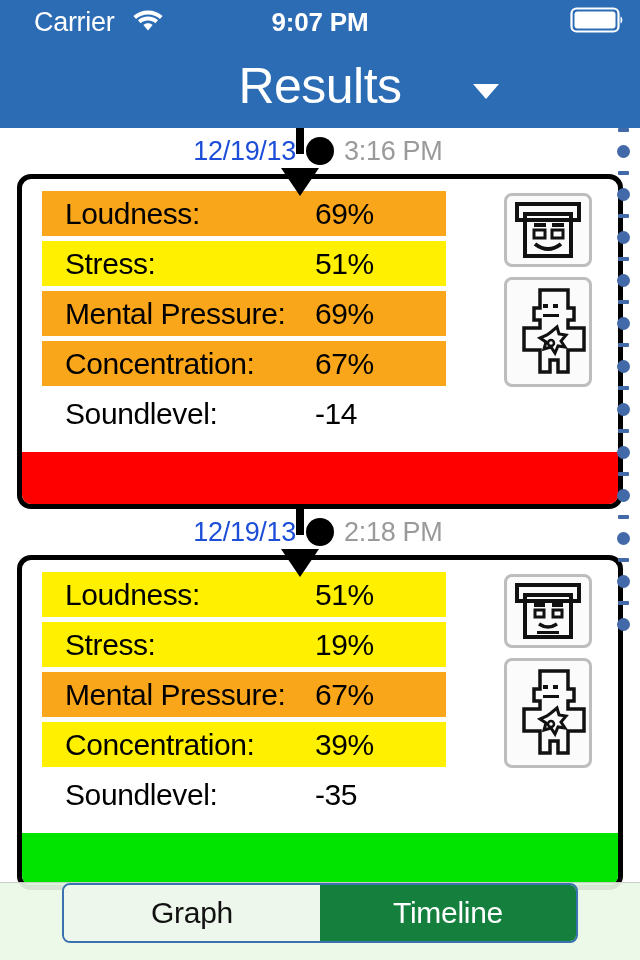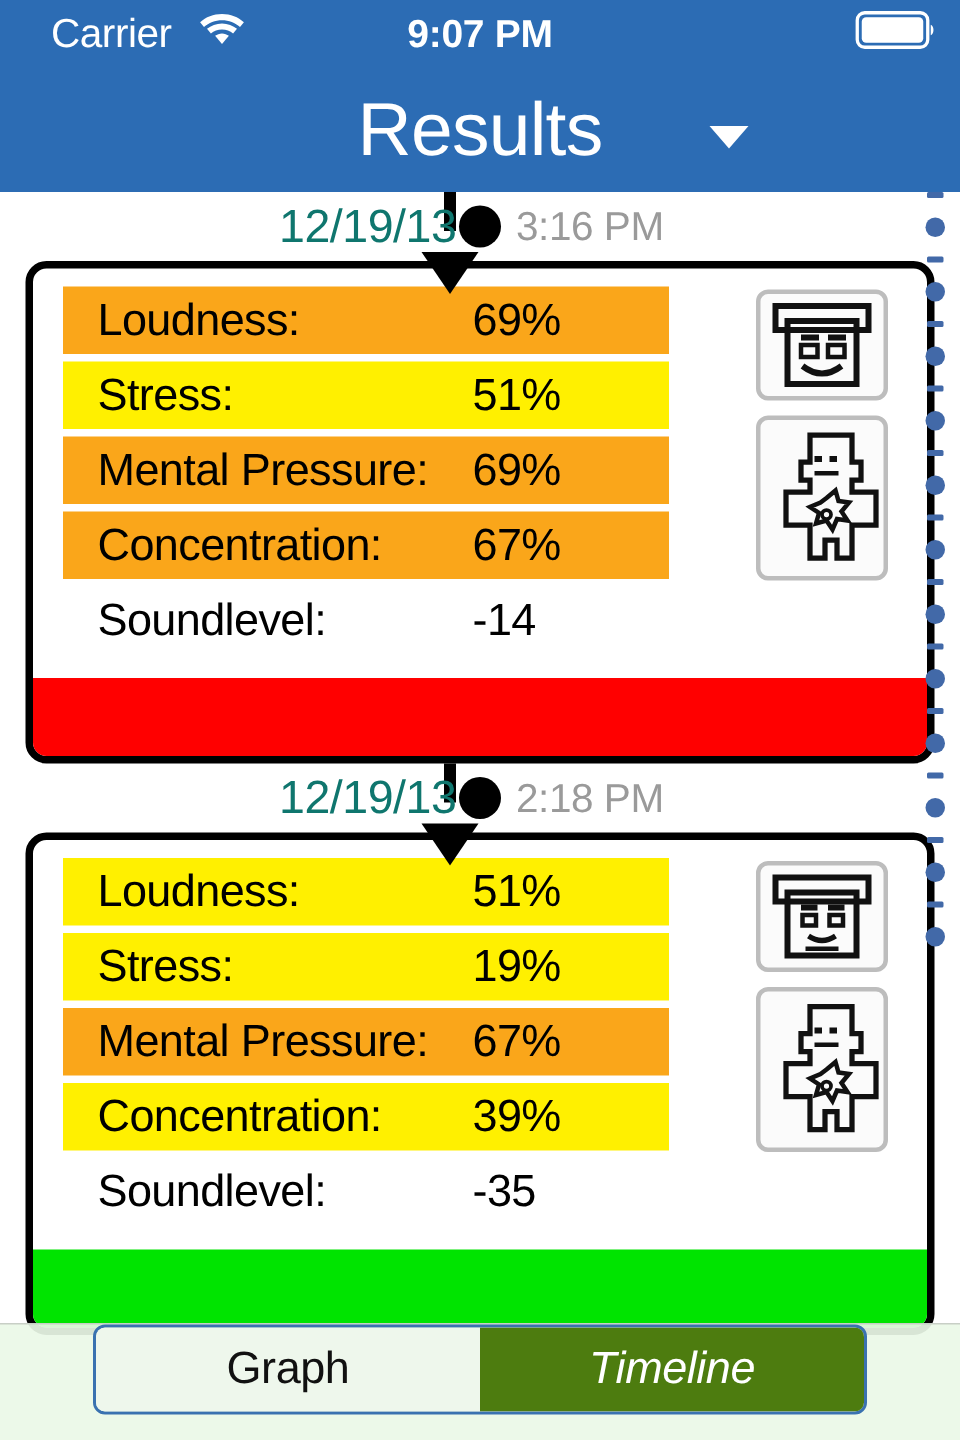--- a/index.html
+++ b/index.html
@@ -107,22 +107,22 @@
   }
 
   .marker-row {
     position: relative;
     height: 46px;
     display: flex;
     align-items: center;
     justify-content: center;
   }
   .marker-date {
-    font-size: 31px;
-    color: #0f766e;
+    font-size: 27px;
+    color: #1d4ed8;
     letter-spacing: -0.3px;
     text-align: right;
     width: 110px;
     margin-right: 10px;
   }
   .marker-dot {
     width: 28px; height: 28px;
     border-radius: 50%;
     background: #000000;
     flex: 0 0 auto;
@@ -261,23 +261,22 @@
     align-items: center;
     justify-content: center;
     font-size: 30px;
     letter-spacing: -0.3px;
   }
   .segment.inactive {
     background: #EEF7EC;
     color: #111111;
   }
   .segment.active {
-    background: #4d7c0f;
+    background: #15803d;
     color: #ffffff;
-    font-style: italic;
   }
 </style>
 </head>
 <body>
 
 <div id="app">
 
   <div class="status-bar">
     <div class="status-left">
       <span class="carrier-text">Carrier</span>

